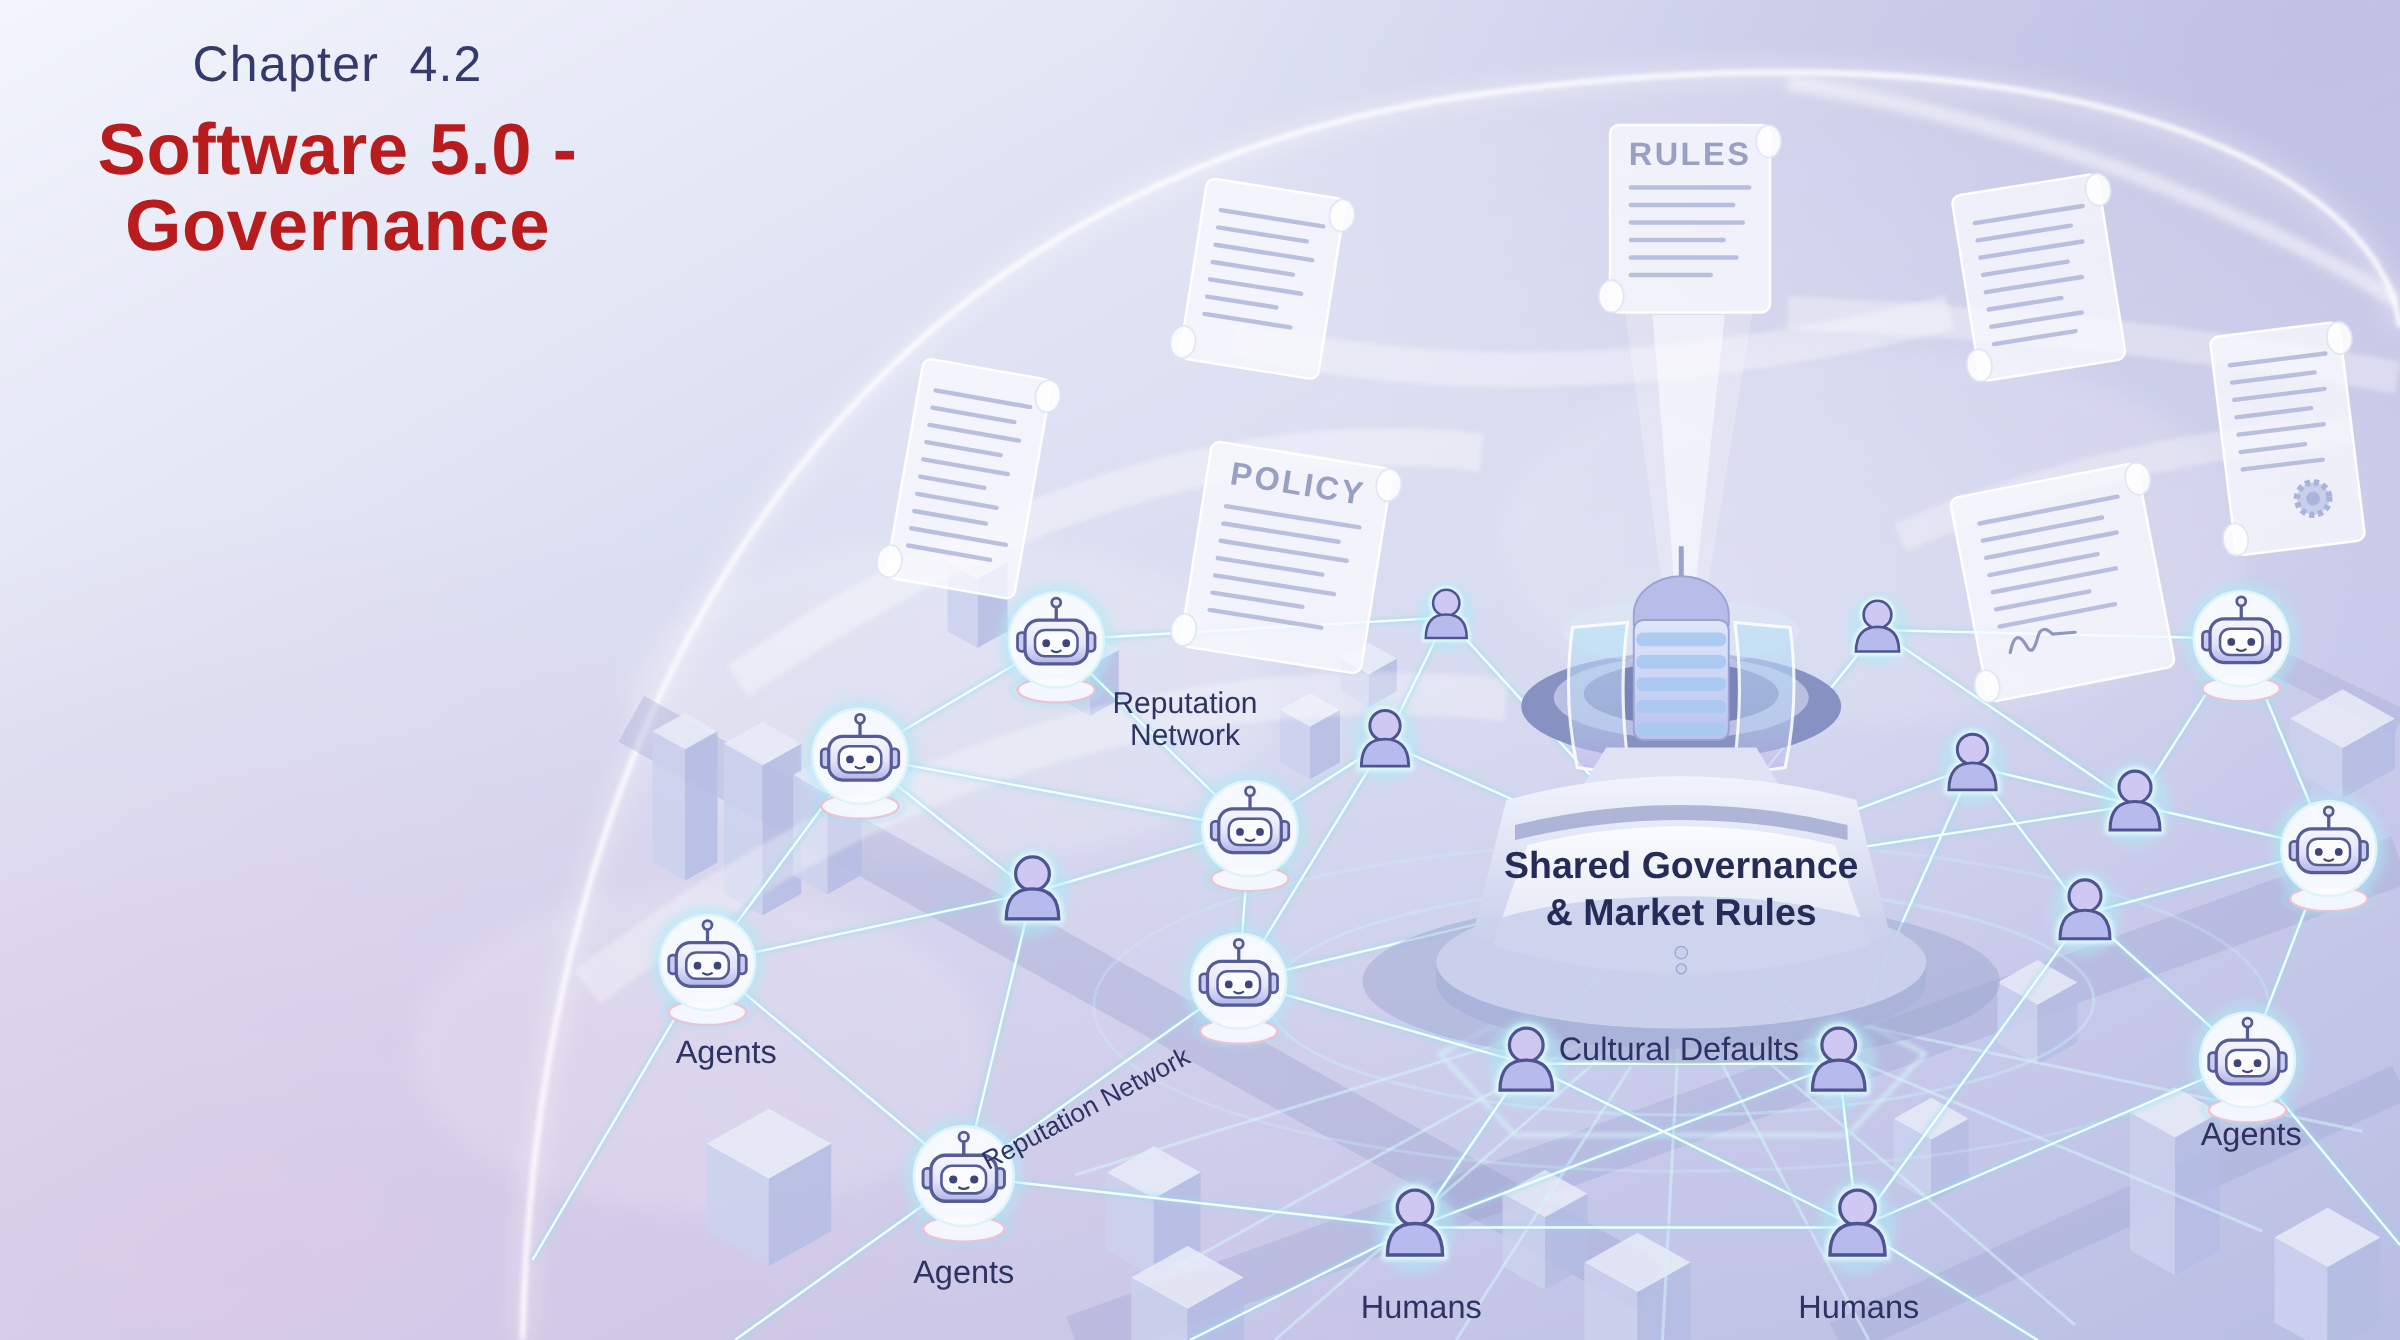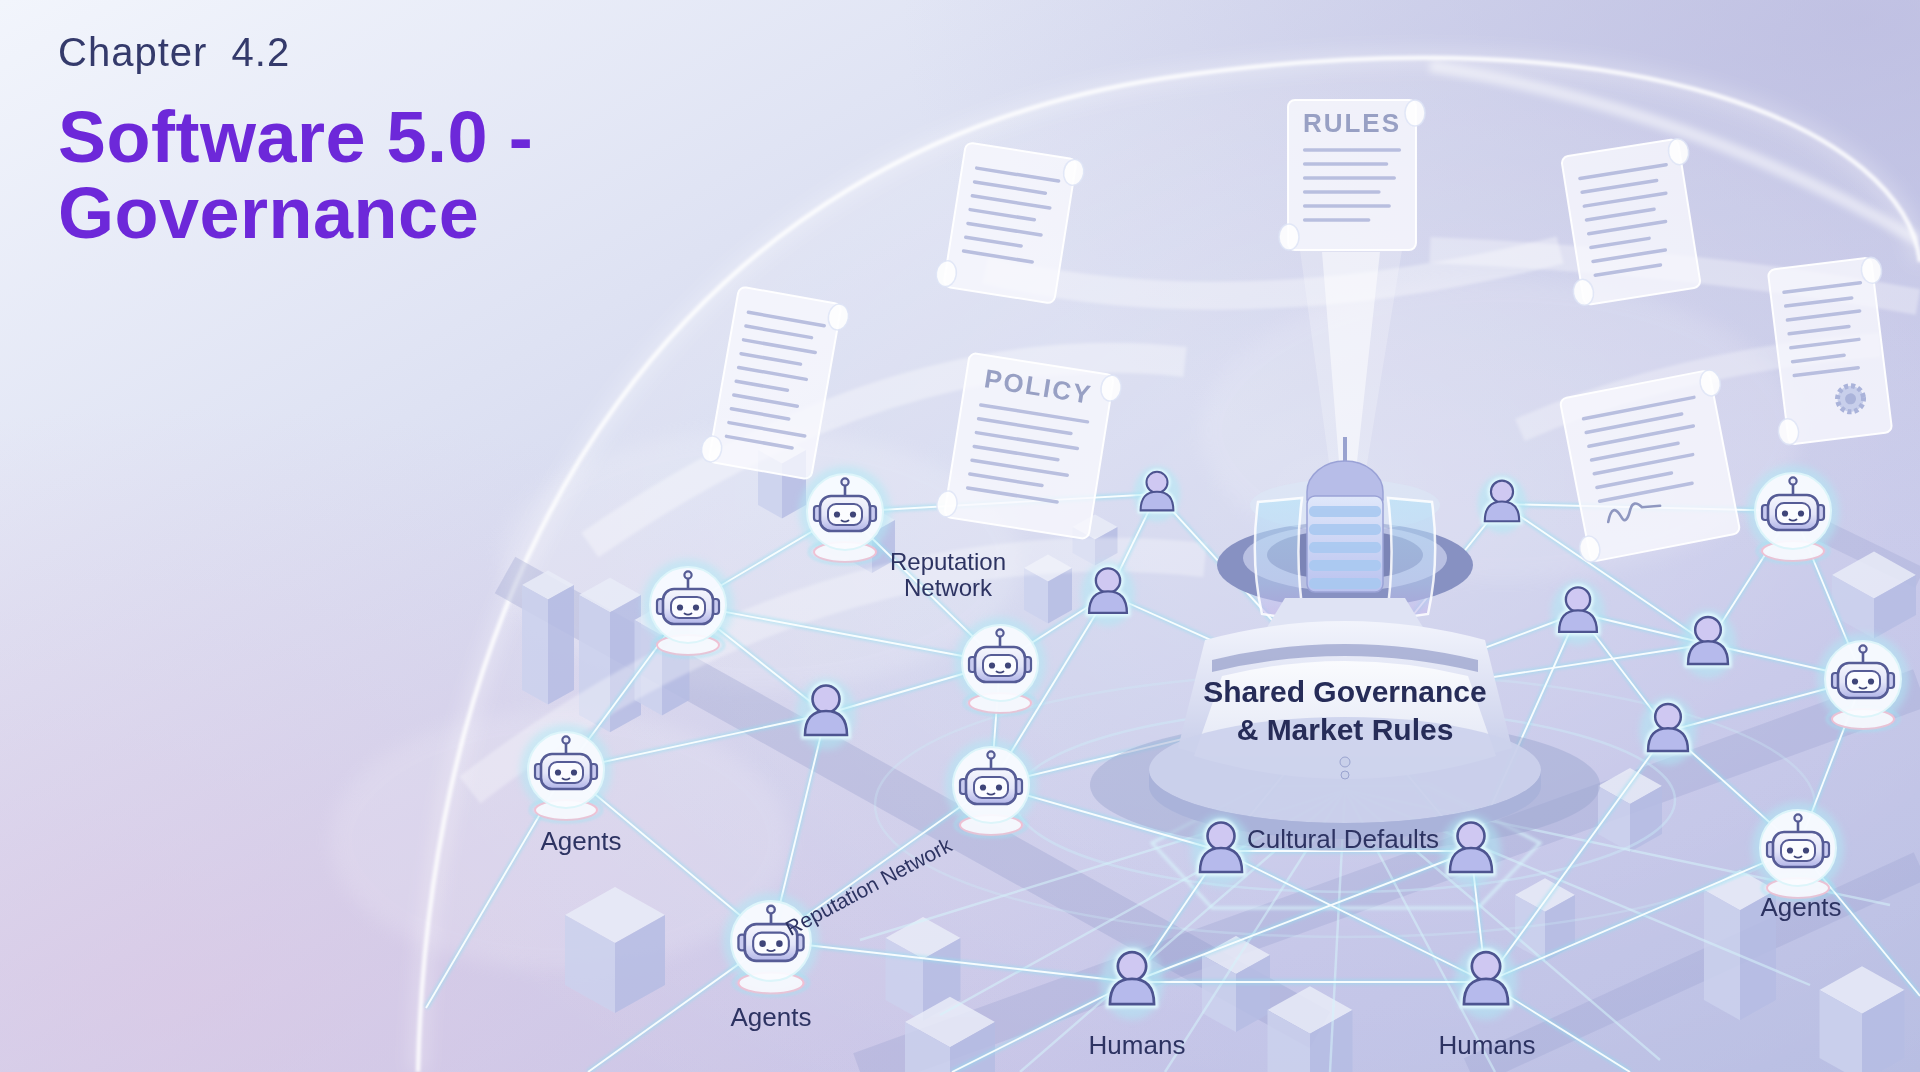--- a/index.html
+++ b/index.html
@@ -1,22 +1,22 @@
 <!DOCTYPE html>
 <html><head>
 <meta charset="utf-8">
 <style>
   html,body{margin:0;padding:0;background:#b8bee2;}
   .stage{position:relative;width:1920px;height:1072px;overflow:hidden;
          font-family:"Liberation Sans",sans-serif;}
   .stage svg{position:absolute;inset:0;display:block;}
-  .hdr{position:absolute;left:58px;top:30px;color:#2b3160;z-index:5;}
+  .hdr{position:absolute;left:78px;top:30px;color:#2b3160;z-index:5;text-align:center;}
   .hdr .chapter{font-size:40px;letter-spacing:1px;color:#343a6b;white-space:pre;}
-  .hdr .title{font-size:72px;font-weight:bold;line-height:1.06;color:#6d28d9;
-              margin-top:24px;letter-spacing:0.5px;}
+  .hdr .title{font-size:58px;font-weight:bold;line-height:1.06;color:#b91c1c;
+              margin-top:14px;letter-spacing:0.5px;}
   text{font-family:"Liberation Sans",sans-serif;}
   .map-label{fill:#2d3362;}
   .podium-label{fill:#262c58;font-weight:bold;}
   .scroll-title{fill:#98a0c4;font-weight:bold;letter-spacing:2px;}
 </style>
 </head>
 <body>
 
 <div class="stage">
 

